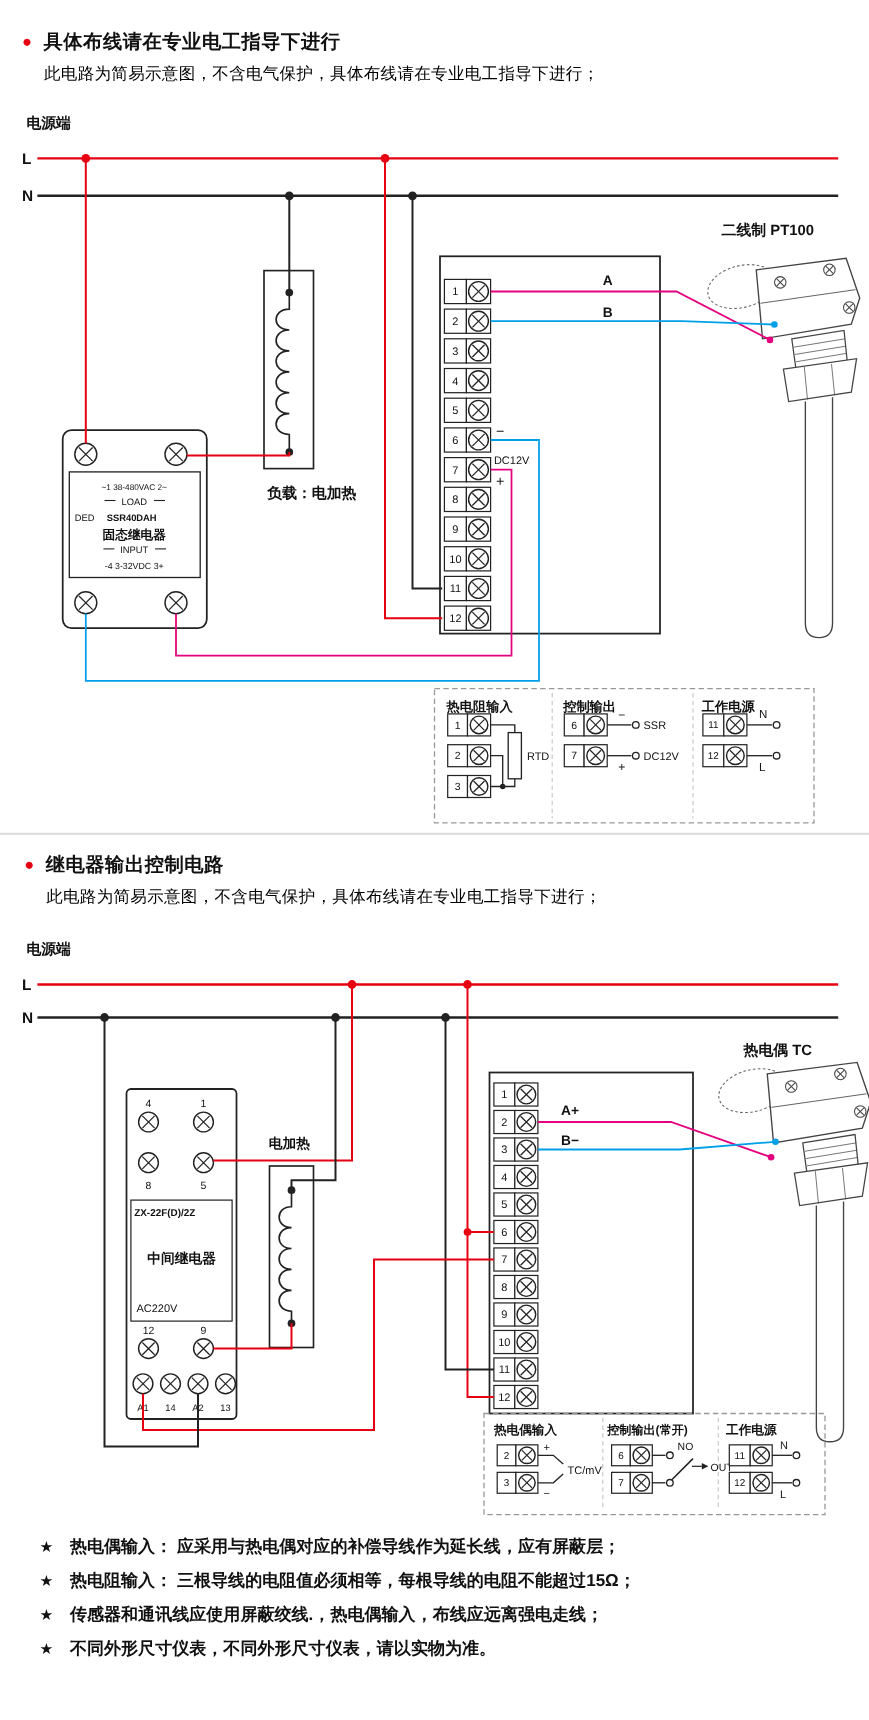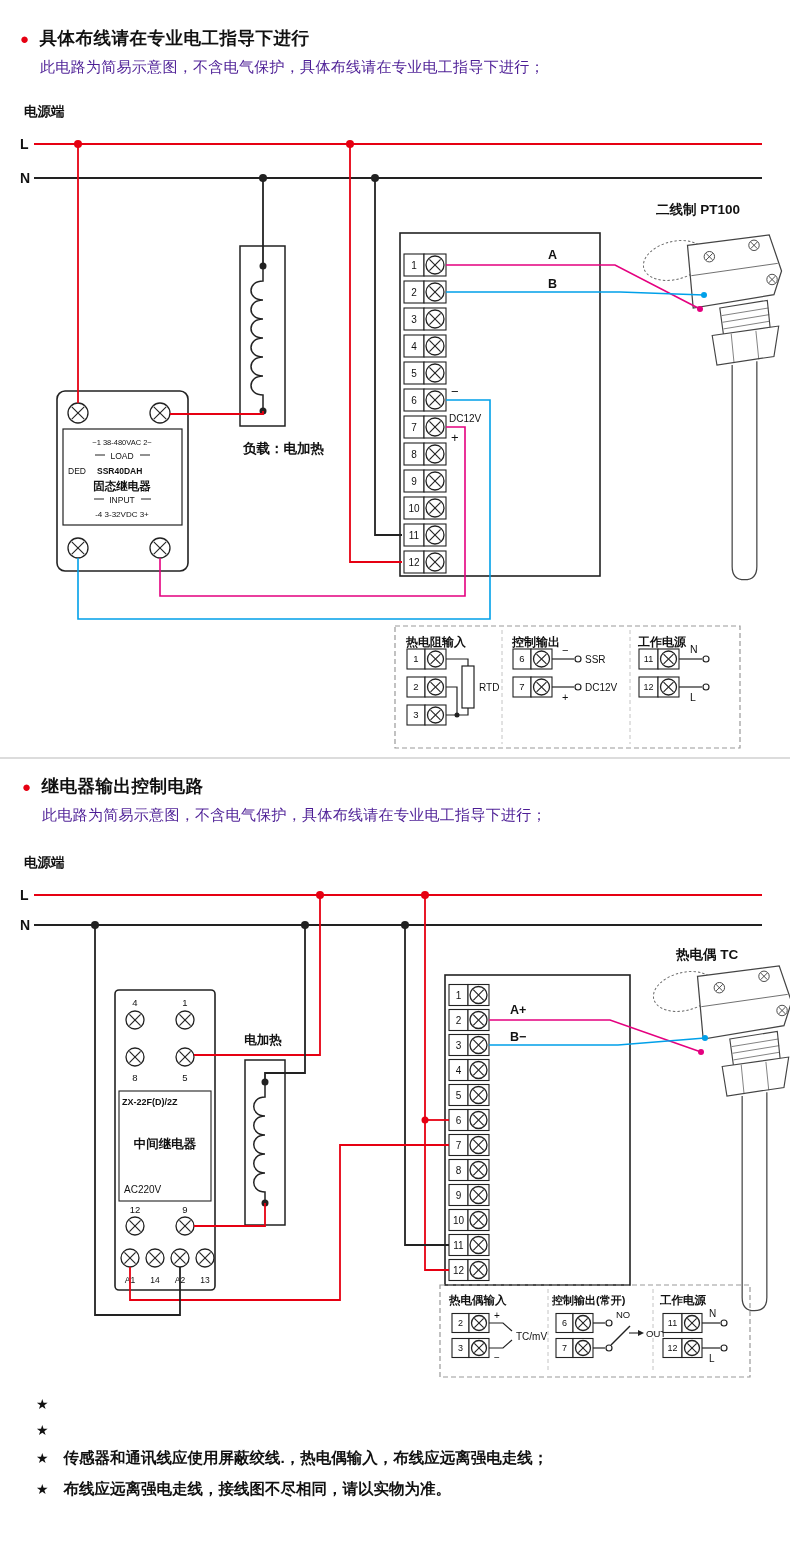--- a/index.html
+++ b/index.html
@@ -1,21 +1,21 @@
 <!DOCTYPE html>
 <html><head>
 <meta charset="utf-8">
 <style>
   *{margin:0;padding:0;box-sizing:border-box}
   html,body{background:#fff}
   body{font-family:"Liberation Sans","DejaVu Sans",sans-serif;color:#111}
   .page{position:relative;width:790px;height:1564px;background:#fff;overflow:hidden}
   .sec-title{position:absolute;display:flex;align-items:center;gap:10px;font-size:17.5px;font-weight:bold;color:#111;letter-spacing:.5px}
   .bullet{color:#e60012;font-size:15px;line-height:1}
-  .sec-sub{position:absolute;font-size:15px;color:#4c1d95;letter-spacing:.3px}
+  .sec-sub{position:absolute;font-size:15px;color:#000000;letter-spacing:.3px}
   .divider{position:absolute;left:0;width:790px;height:2px;background:#dcdcdc}
   .notes{position:absolute;left:36px;top:1396px;display:flex;flex-direction:column;gap:10px;width:740px}
   .note{display:flex;gap:15px;font-size:15.5px;font-weight:600;color:#111;align-items:baseline}
   .note .star{font-size:14px;flex:0 0 auto}
   svg{position:absolute;left:0;top:0}
   svg text{font-family:"Liberation Sans","DejaVu Sans",sans-serif;fill:#111}
 </style>
 </head>
 <body>
 
@@ -566,26 +566,28 @@
       <text x="709" y="472" font-size="10">N</text>
       <line x1="702" y1="503" x2="720" y2="503" stroke="#222" stroke-width="1.2"></line>
       <circle cx="724" cy="503" r="3" fill="#fff" stroke="#222" stroke-width="1.2"></circle>
       <text x="709" y="517" font-size="10">L</text>
     </g>
   </svg>
 
   <div class="notes">
     <div class="note">
       <span class="star">★</span>
+      <span>热电偶输入： 应采用与热电偶对应的补偿导线作为延长线，应有屏蔽层；</span>
     </div>
     <div class="note">
       <span class="star">★</span>
+      <span>热电阻输入： 三根导线的电阻值必须相等，每根导线的电阻不能超过15Ω；</span>
     </div>
     <div class="note">
       <span class="star">★</span>
       <span>传感器和通讯线应使用屏蔽绞线.，热电偶输入，布线应远离强电走线；</span>
     </div>
     <div class="note">
       <span class="star">★</span>
-      <span>布线应远离强电走线，接线图不尽相同，请以实物为准。</span>
+      <span>不同外形尺寸仪表，不同外形尺寸仪表，请以实物为准。</span>
     </div>
   </div>
 </div>
 
 </body></html>

